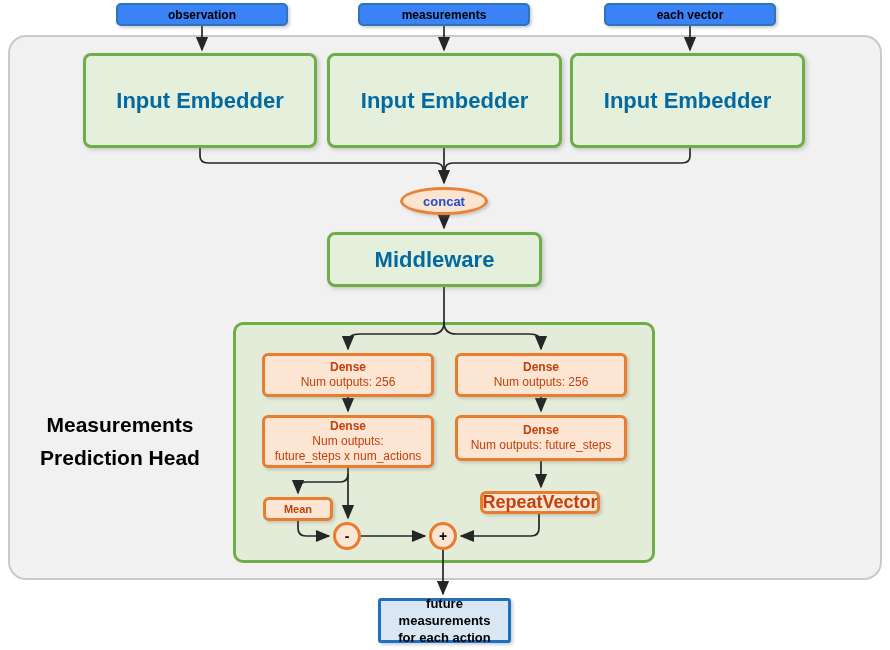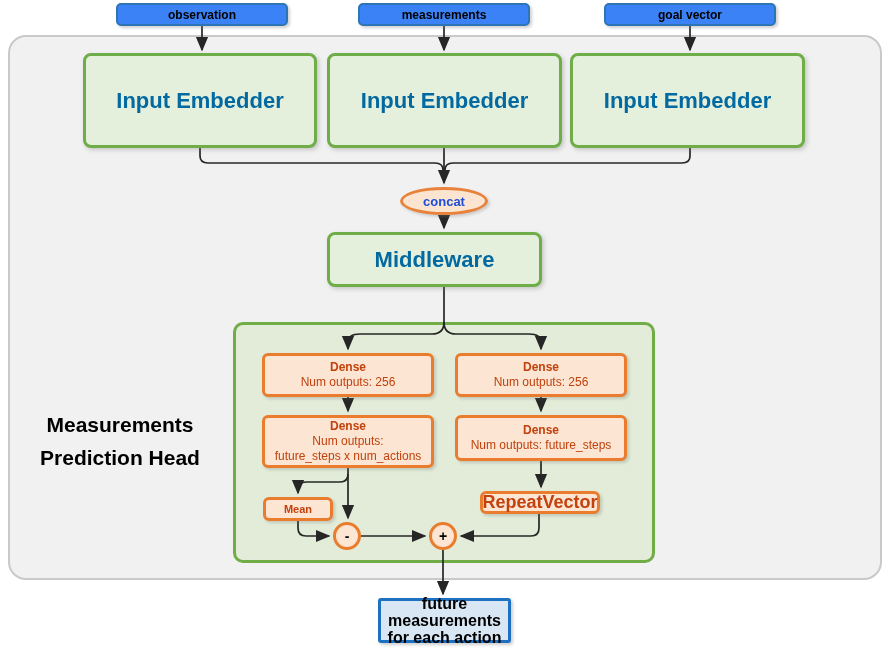--- a/index.html
+++ b/index.html
@@ -70,21 +70,21 @@
     background:#fce5d2; border:3px solid #ea7c2e;
     font-weight:bold; font-size:14px; color:#000; line-height:1;
     z-index:10;
   }
   .op-minus { left:333px; top:522px; }
   .op-plus  { left:429px; top:522px; }
 
   .out-box {
     left:378px; top:598px; width:133px; height:45px;
     background:#d9e7f5; border:3px solid #1e70c1; border-radius:3px;
-    font-weight:bold; font-size:16px; line-height:17px; color:#000;
+    font-weight:bold; font-size:13px; line-height:17px; color:#000;
     flex-direction:column;
     box-shadow:2px 2px 3px rgba(120,120,120,0.35);
   }
 
   .head-title {
     left:15px; top:408px; width:210px;
     font-weight:bold; font-size:21px; line-height:33px;
     color:#000; text-align:center; z-index:2;
   }
 </style>
@@ -137,21 +137,21 @@
     </g>
   </svg>
 
   <div class="abs node chip chip-obs">
     <span>observation</span>
   </div>
   <div class="abs node chip chip-meas">
     <span>measurements</span>
   </div>
   <div class="abs node chip chip-goal">
-    <span>goal vector</span>
+    <span>each vector</span>
   </div>
 
   <div class="abs node green-box ie1">
     <span>Input Embedder</span>
   </div>
   <div class="abs node green-box ie2">
     <span>Input Embedder</span>
   </div>
   <div class="abs node green-box ie3">
     <span>Input Embedder</span>

